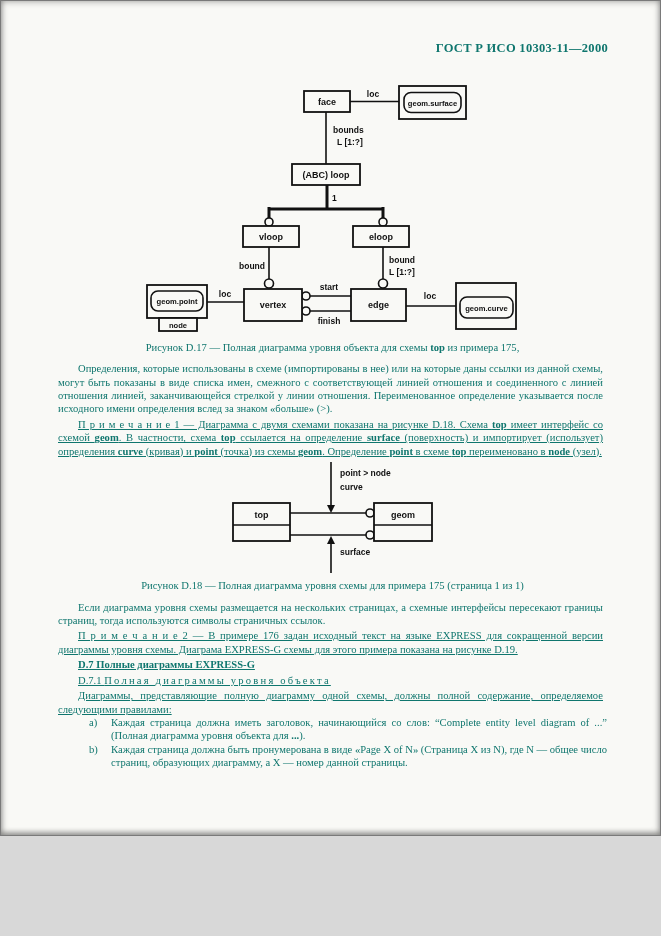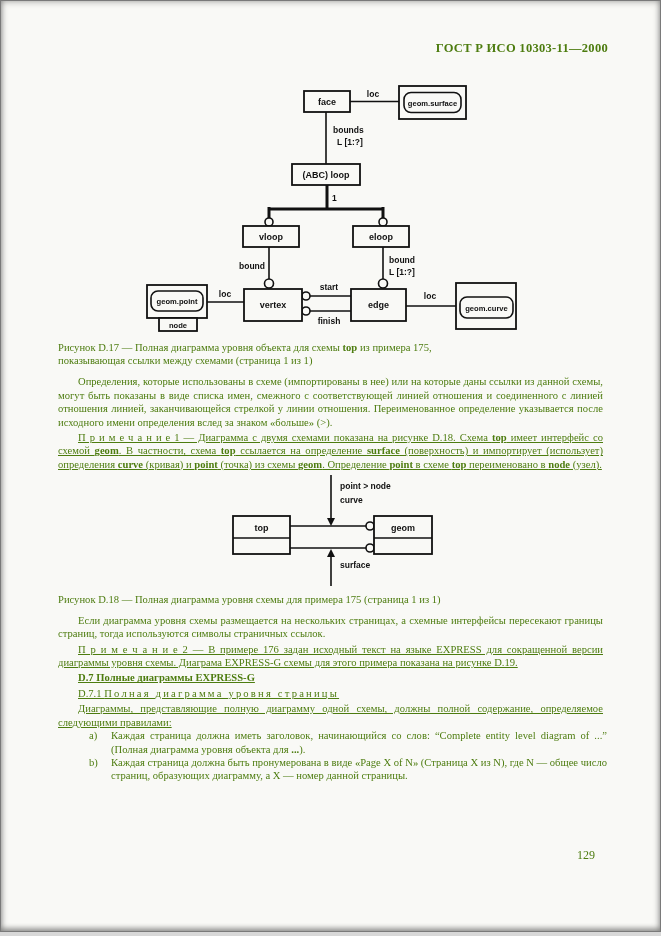--- a/index.html
+++ b/index.html
@@ -1,29 +1,29 @@
 <!DOCTYPE html>
 <html><head>
 <meta charset="utf-8">
 <style>
   html,body{margin:0;padding:0;background:#d8d8d8;}
   .page{
-    position:relative;width:661px;height:932px;background:#f9f9f6;
-    font-family:"Liberation Serif",serif;color:#4d7c0f;overflow:hidden;
+    position:relative;width:661px;height:836px;background:#f9f9f6;
+    font-family:"Liberation Serif",serif;color:#0f766e;overflow:hidden;
     box-sizing:border-box;border:1px solid #7a7a7a;
     box-shadow:inset 0 0 7px rgba(40,40,40,.45), inset 0 -3px 5px rgba(0,0,0,.25);
   }
   .header{position:absolute;top:40px;right:52px;font-weight:bold;font-size:12.5px;letter-spacing:.3px;}
   .pagenum{position:absolute;top:847px;left:576px;font-size:12px;}
   .fig17{position:absolute;top:76px;left:0;}
   .col{
     position:absolute;top:340px;left:57px;width:549px;
     font-size:10.6px;line-height:13.4px;text-align:justify;
   }
-  .caption{text-align:left;line-height:13.2px;margin:0;}
+  .caption{text-align:center;line-height:13.2px;margin:0;}
   .para{margin:8px 4px 0 0;text-indent:20px;}
   .tight{margin-top:2px;text-decoration:underline;}
   .b{font-weight:bold;}
   .sp{letter-spacing:2.2px;}
   .fig18wrap{text-align:center;margin-top:2px;}
   .item{position:relative;padding-left:53px;text-indent:0;margin:0;}
   .item .marker{position:absolute;left:31px;top:0;}
   
   svg .box{fill:#f9f9f6;stroke:#111;stroke-width:1.8;}
   svg .inner{fill:#f9f9f6;stroke:#111;stroke-width:1.6;}
@@ -124,21 +124,20 @@
       <text class="lb mid" x="328" y="213">start</text>
       <text class="lb mid" x="328" y="247">finish</text>
       <text class="lb mid" x="429" y="222">loc</text>
     </g>
   </svg>
 
   <div class="col">
 
     <p class="caption">
       <span><span>Рисунок D.17 — Полная диаграмма уровня объекта для схемы </span><span class="b">top</span><span> из примера 175,</span></span><br>
-      <span><span>показывающая ссылки между схемами (страница 1 из 1)</span></span>
     </p>
 
     <p class="para"><span>Определения, которые использованы в схеме (импортированы в нее) или на которые даны ссылки из данной схемы, могут быть показаны в виде списка имен, смежного с соответствующей линией отношения и соединенного с линией отношения линией, заканчивающейся стрелкой у линии отношения. Переименованное определение указывается после исходного имени определения вслед за знаком «больше» (&gt;).</span></p>
 
     <p class="para tight"><span>П р и м е ч а н и е  1 — Диаграмма с двумя схемами показана на рисунке D.18. Схема </span><span class="b">top</span><span> имеет интерфейс со схемой </span><span class="b">geom</span><span>. В частности, схема </span><span class="b">top</span><span> ссылается на определение </span><span class="b">surface</span><span> (поверхность) и импортирует (использует) определения </span><span class="b">curve</span><span> (кривая) и </span><span class="b">point</span><span> (точка) из схемы </span><span class="b">geom</span><span>. Определение </span><span class="b">point</span><span> в схеме </span><span class="b">top</span><span> переименовано в </span><span class="b">node</span><span> (узел).</span></p>
 
     <div class="fig18wrap">
       <svg width="549" height="116">
         <g>
           <line class="rel" x1="273" y1="2" x2="273" y2="45"></line>
@@ -170,21 +169,21 @@
 
     <p class="caption"><span>Рисунок D.18 — Полная диаграмма уровня схемы для примера 175 (страница 1 из 1)</span></p>
 
     <p class="para"><span>Если диаграмма уровня схемы размещается на нескольких страницах, а схемные интерфейсы пересекают границы страниц, тогда используются символы страничных ссылок.</span></p>
 
     <p class="para tight"><span>П р и м е ч а н и е  2 — В примере 176 задан исходный текст на языке EXPRESS для сокращенной версии диаграммы уровня схемы. Диаграма EXPRESS-G схемы для этого примера показана на рисунке D.19.</span></p>
 
     <p class="para tight"><span class="b">D.7 Полные диаграммы EXPRESS-G</span></p>
 
 
-    <p class="para tight"><span>D.7.1 </span><span class="sp">Полная диаграмма уровня страницы</span></p>
+    <p class="para tight"><span>D.7.1 </span><span class="sp">Полная диаграммы уровня объекта</span></p>
 
     <p class="para tight"><span>Диаграммы, представляющие полную диаграмму одной схемы, должны полной содержание, определяемое следующими правилами:</span></p>
 
     <p class="item">
       <span class="marker">a)</span>
       <span><span>Каждая страница должна иметь заголовок, начинающийся со слов: “Complete entity level diagram of ...” (Полная диаграмма уровня объекта для </span><span class="b">...</span><span>).</span></span>
     </p>
     <p class="item">
       <span class="marker">b)</span>
       <span><span>Каждая страница должна быть пронумерована в виде «Page X of N» (Страница X из N), где N — общее число страниц, образующих диаграмму, а X — номер данной страницы.</span></span>

